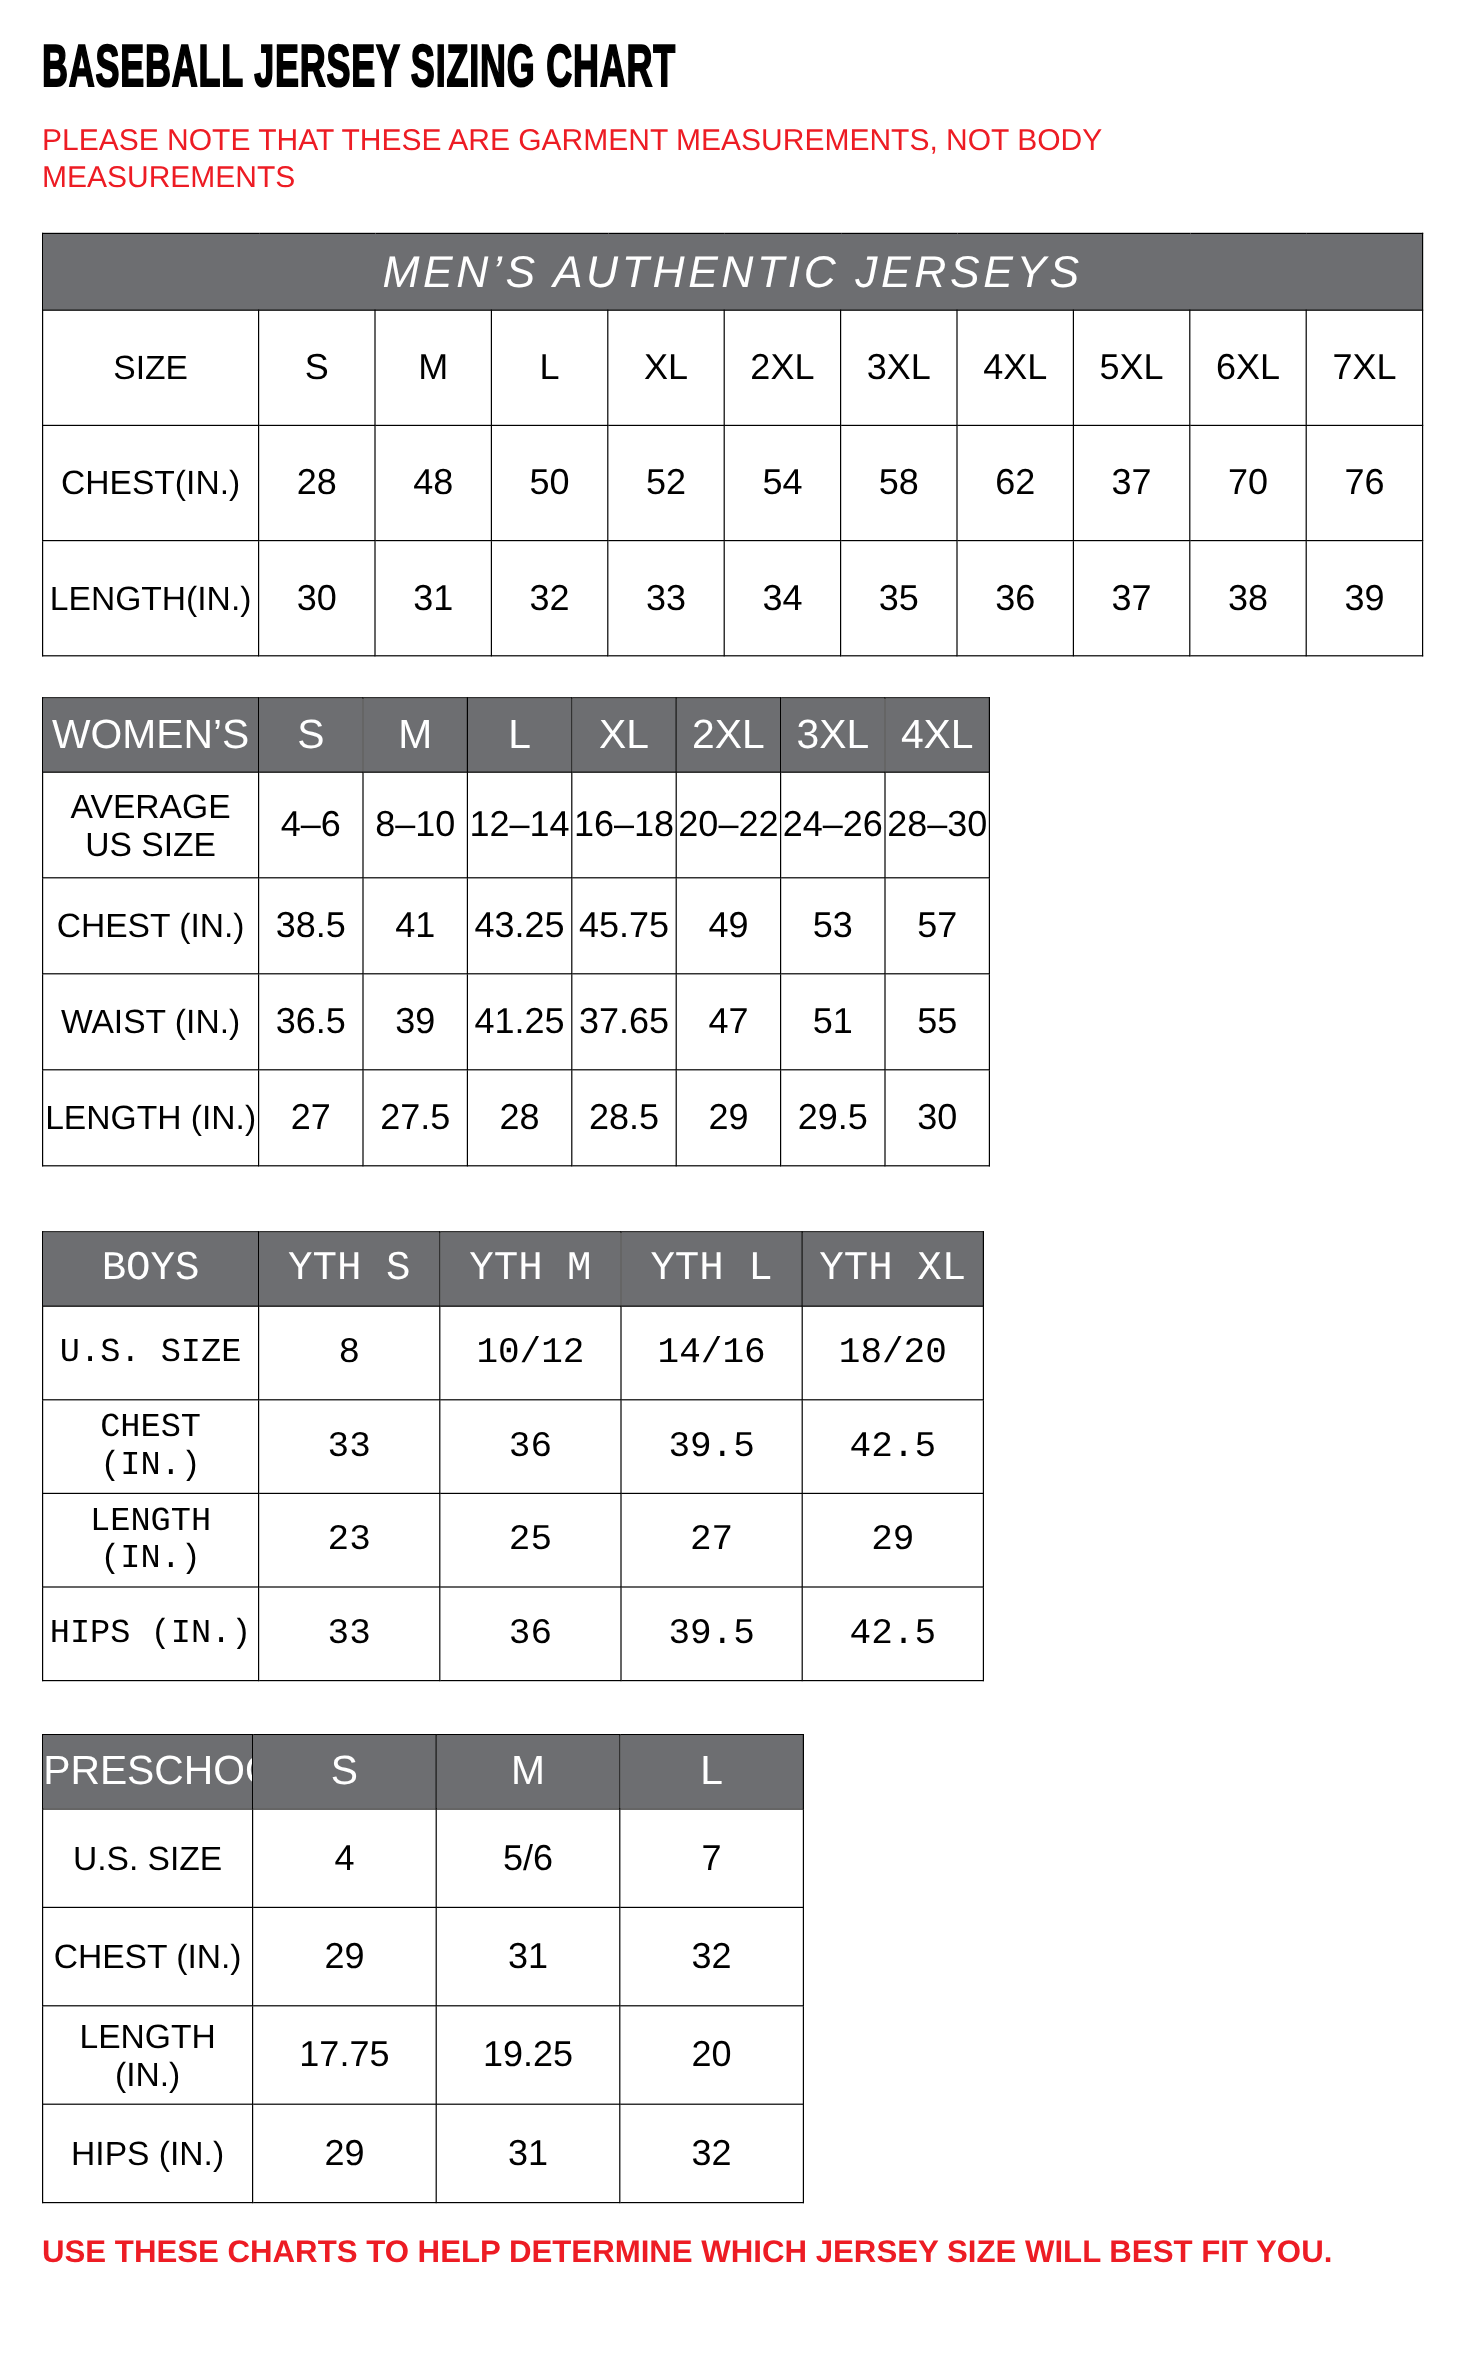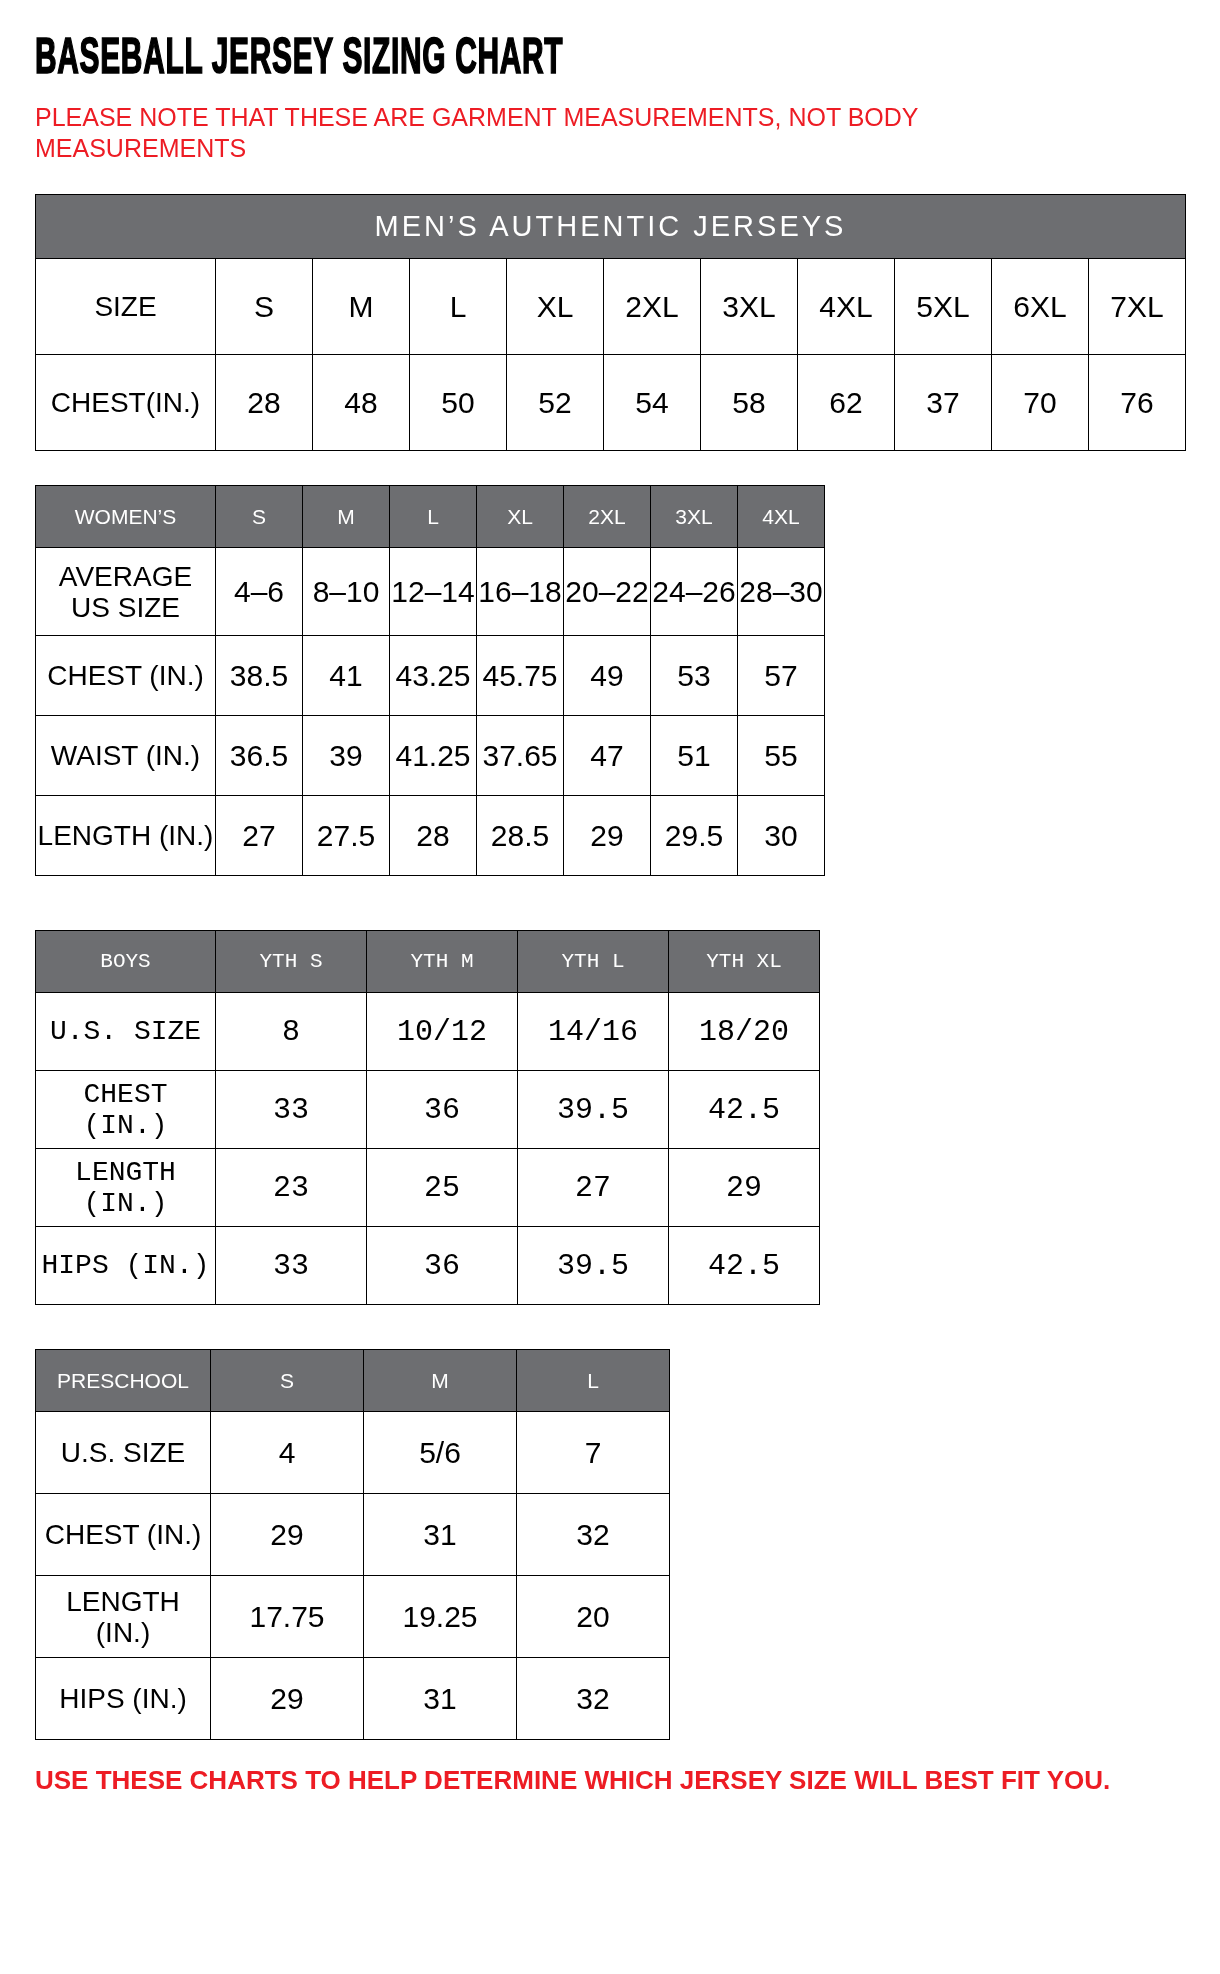--- a/index.html
+++ b/index.html
@@ -41,26 +41,26 @@
   }
   .tbl td, .tbl th{
     border:1px solid #000;
     text-align:center; vertical-align:middle;
     padding:0; font-weight:400; overflow:hidden;
   }
 
   
   .banner-cell{
     background:var(--gray); color:#fff;
-    font-size:29px; letter-spacing:3px;
+    font-size:37px; letter-spacing:3px;font-style:italic;
   }
   
   .hdr{
     background:var(--gray); color:#fff;
-    font-size:21px; border-bottom:3px solid #000;
+    font-size:34px; border-bottom:3px solid #000;
   }
 
   .lbl{ font-size:28px; line-height:31px; white-space:pre-line; }
   .val{ font-size:30px; }
 
   .mens{ width:1150px; margin-top:30px; }
   .mens .col-label{ width:180px; }
   .mens .col-data{ width:97px; }
   .mens tr{ height:96px; }
   .mens tr.banner-row{ height:64px; }
@@ -137,20 +137,33 @@
           <td class="val">48</td>
           <td class="val">50</td>
           <td class="val">52</td>
           <td class="val">54</td>
           <td class="val">58</td>
           <td class="val">62</td>
           <td class="val">37</td>
           <td class="val">70</td>
           <td class="val">76</td>
         </tr>
+        <tr class="table-row">
+          <td class="lbl">LENGTH(IN.)</td>
+          <td class="val">30</td>
+          <td class="val">31</td>
+          <td class="val">32</td>
+          <td class="val">33</td>
+          <td class="val">34</td>
+          <td class="val">35</td>
+          <td class="val">36</td>
+          <td class="val">37</td>
+          <td class="val">38</td>
+          <td class="val">39</td>
+        </tr>
       </tbody>
     </table>
 
   <table class="tbl womens">
       <colgroup>
         <col class="col-label">
         <col class="col-data">
         <col class="col-data">
         <col class="col-data">
         <col class="col-data">

